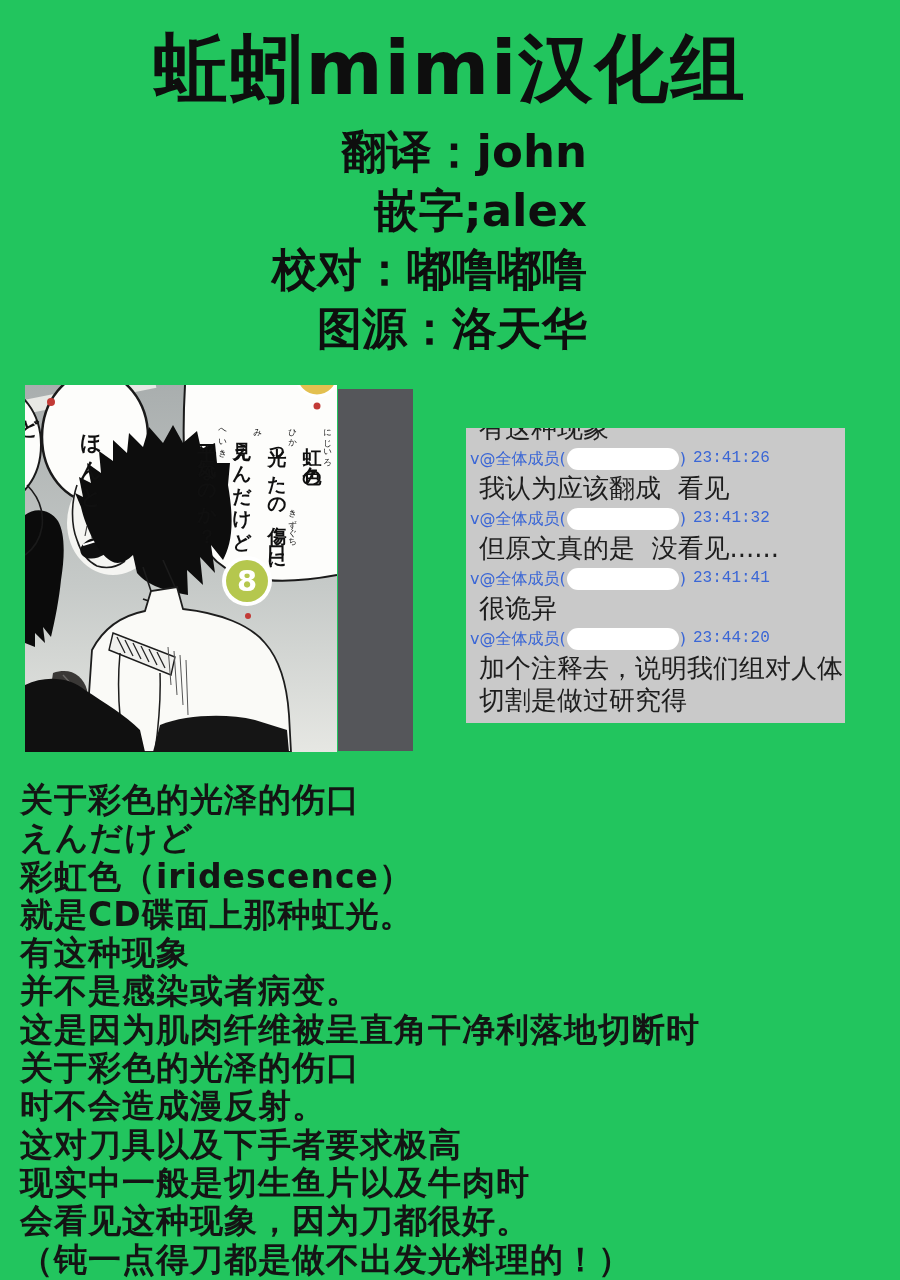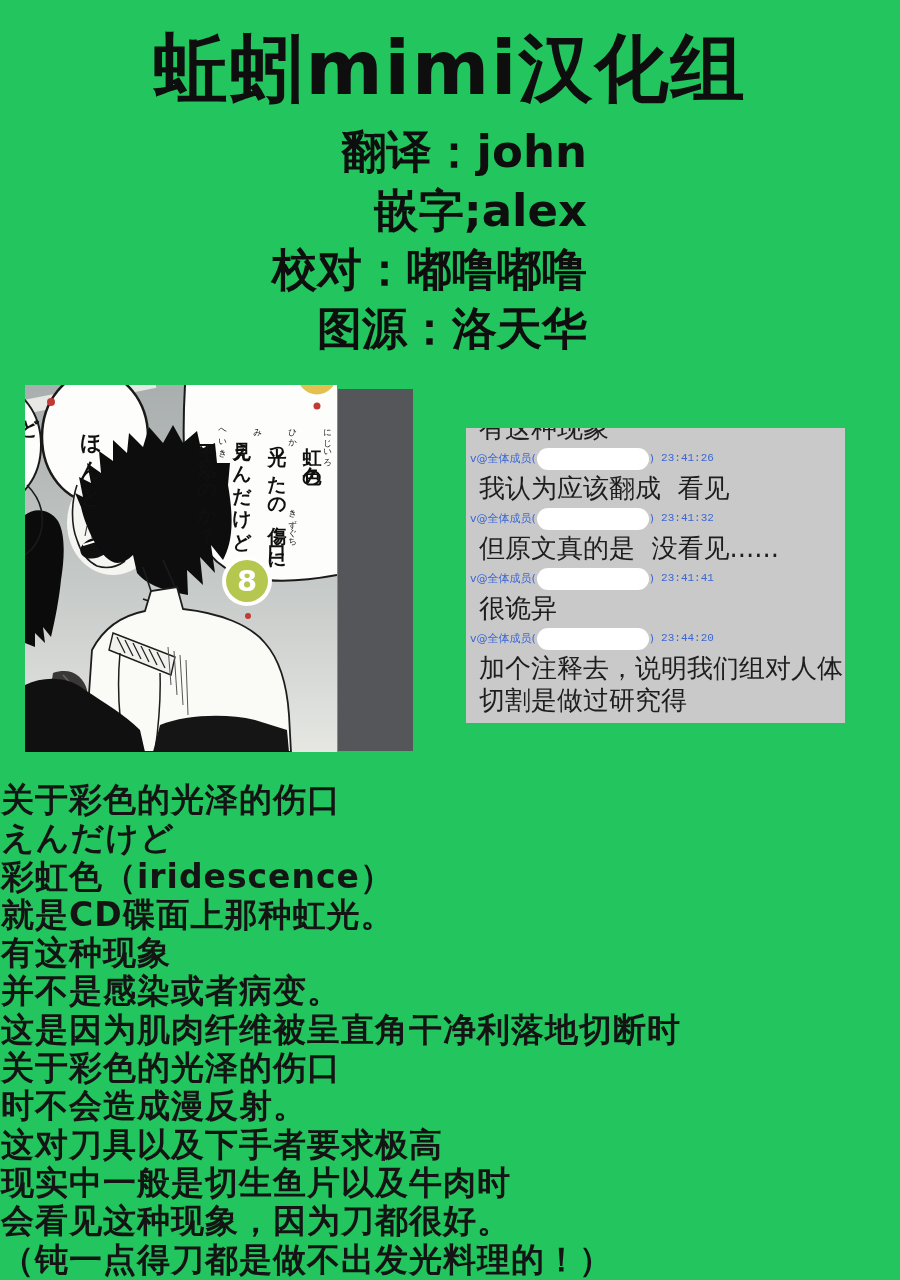--- a/index.html
+++ b/index.html
@@ -24,27 +24,27 @@
   .vtext-right rt{font-size:8.5px;font-weight:normal;letter-spacing:0;}
   .page-badge{position:absolute;left:201px;top:175px;width:42px;height:42px;border-radius:50%;
               background:#b5c74e;box-shadow:0 0 0 4px #ffffff;display:flex;align-items:center;
               justify-content:center;font-size:29px;font-weight:bold;color:#ffffff;}
   
   .chat{position:absolute;left:466px;top:428px;width:379px;height:295px;background:#c9c9c9;
         overflow:hidden;}
   .c-msg{font-size:26px;line-height:32px;color:#1e1e1e;padding-left:13px;margin:2px 0;
          white-space:pre-wrap;max-width:396px;}
   .clip{margin-top:-16px;}
-  .c-name{display:flex;align-items:center;font-size:11px;line-height:23px;color:#3a66d6;
+  .c-name{display:flex;align-items:center;font-size:16px;line-height:23px;color:#3a66d6;
           padding-left:4px;margin-top:3px;white-space:pre;}
   .redact{display:inline-block;width:112px;height:22px;background:#ffffff;border-radius:12px;
           margin:0 1px;}
   .c-time{margin-left:7px;font-family:Liberation Mono, monospace;}
   
-  .notes{position:absolute;left:1px;top:781px;width:880px;}
+  .notes{position:absolute;left:20px;top:781px;width:880px;}
   .note-line{font-size:33px;font-weight:bold;line-height:38.3px;color:#141414;
              letter-spacing:1px;white-space:pre;}
 </style>
 </head>
 <body>
 
 <div class="page">
 
   <div class="title">蚯蚓mimi汉化组</div>
 

